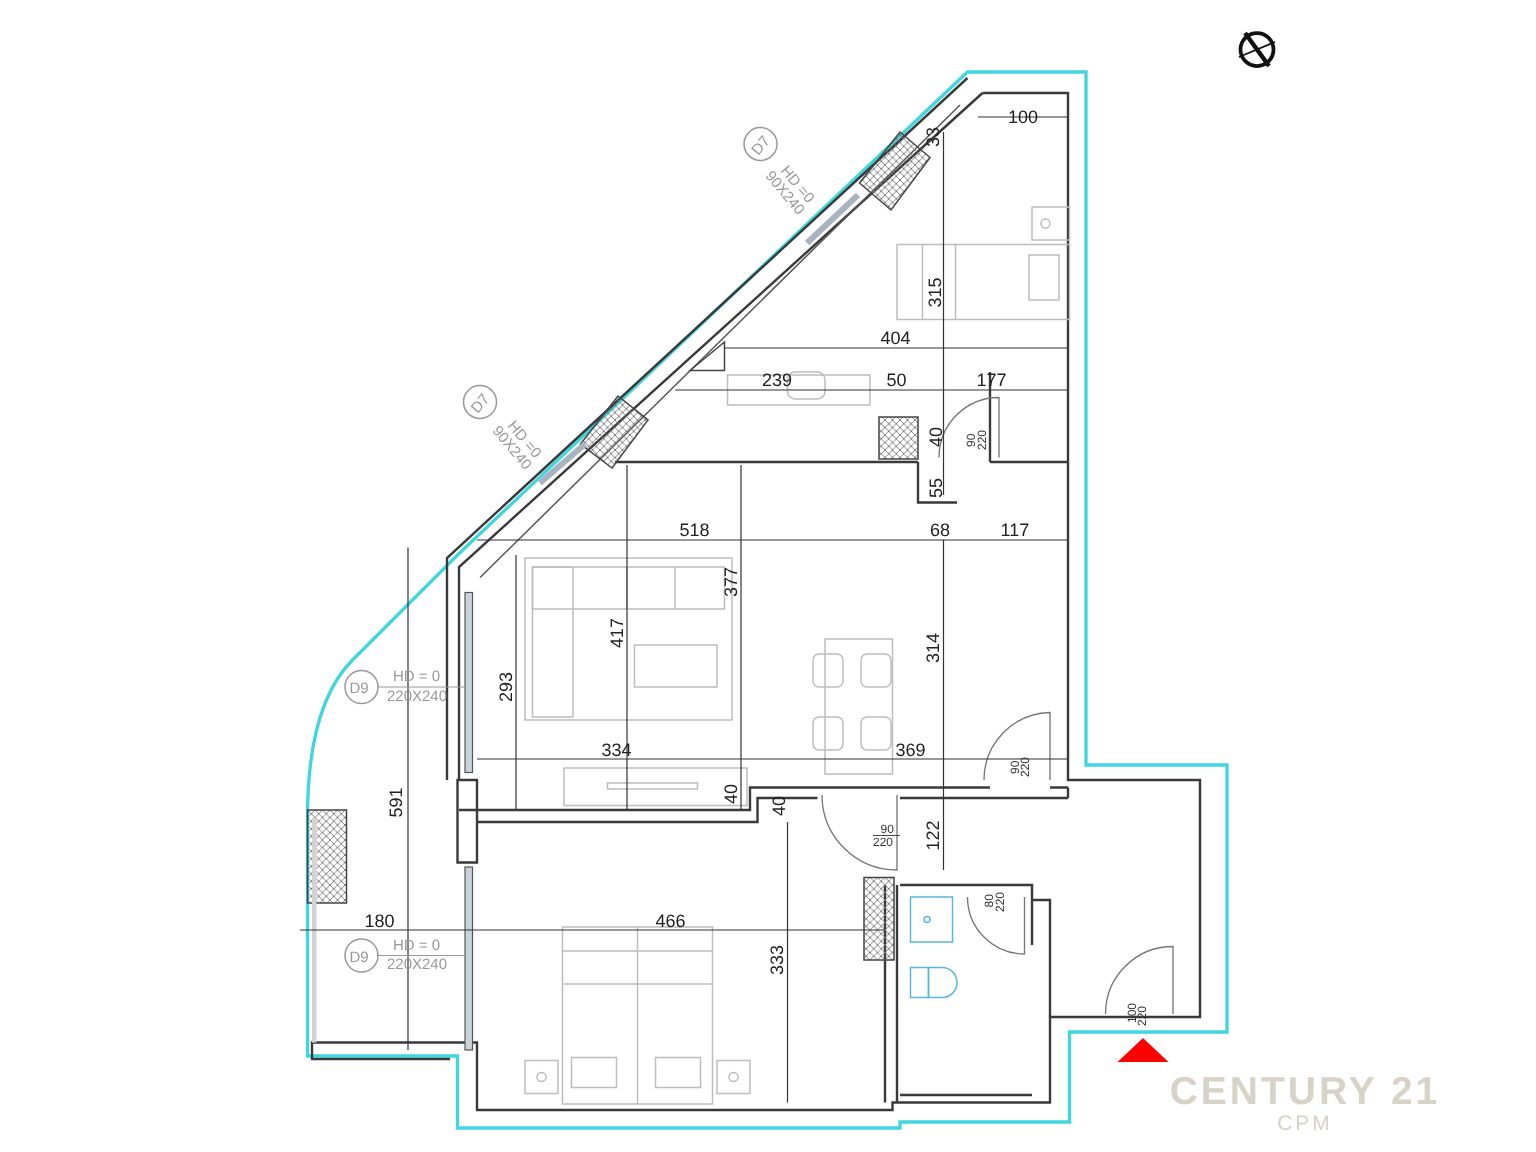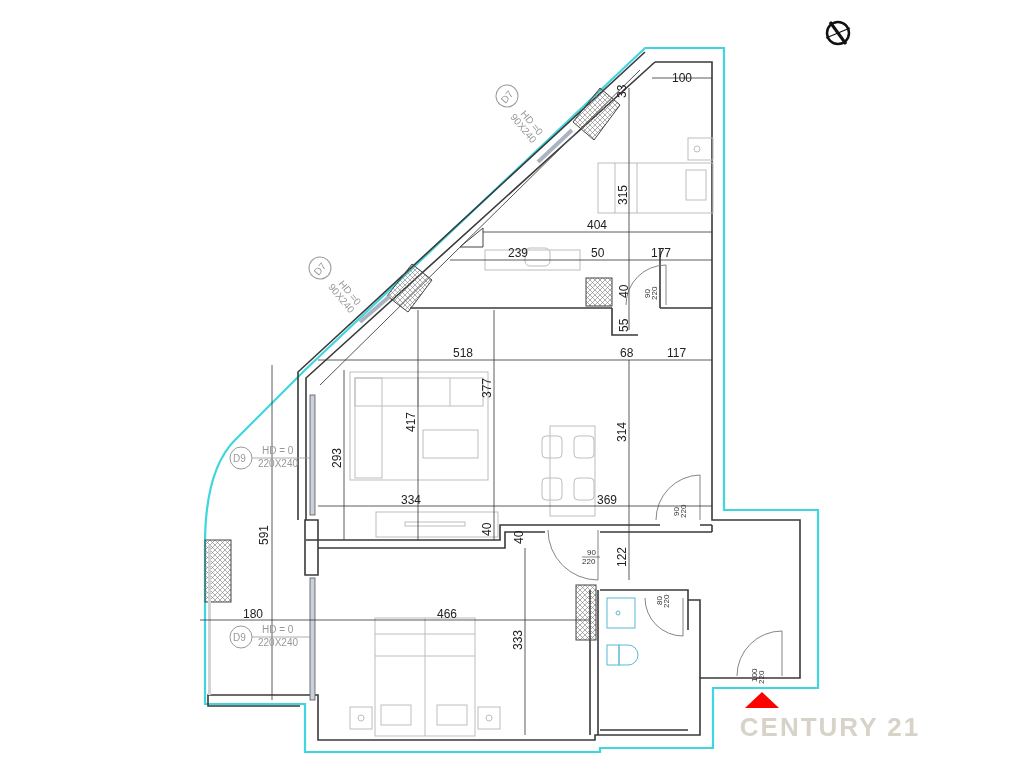--- a/index.html
+++ b/index.html
@@ -10,21 +10,21 @@
     .outline { fill: none; stroke: #3fd6df; stroke-width: 2.2; }
     .dim { stroke: #333; stroke-width: 0.8; fill: none; }
     .dimtxt { font-family: "Liberation Sans", sans-serif; font-size: 12px; fill: #222; }
     .smalltxt { font-family: "Liberation Sans", sans-serif; font-size: 8px; fill: #333; }
     .furn { fill: none; stroke: #bdbdbd; stroke-width: 1; }
     .tag { font-family: "Liberation Sans", sans-serif; font-size: 10px; fill: #999; }
     .tagcircle { fill: #fff; stroke: #999; stroke-width: 1; }
     .door { fill: none; stroke: #777; stroke-width: 0.9; }
     .glass { fill: #c9d2dc; stroke: #555; stroke-width: 0.8; }
     .sanit { fill: none; stroke: #59b9d6; stroke-width: 1; }
-    .logo { position: absolute; left: 730px; top: 712px; width: 200px; text-align: center; color: #d8d3c8; }
+    .logo { position: absolute; left: 770px; top: 712px; width: 200px; text-align: center; color: #d8d3c8; }
     .logo .brand { font-size: 26px; letter-spacing: 2px; font-weight: bold; }
     .logo .sub { font-size: 14px; letter-spacing: 2px; margin-top: -3px; }
   </style>
 </head>
 <body>
 
 <svg width="1024" height="768" viewBox="0 0 1024 768">
   <defs>
     <pattern id="hatch" width="5" height="5" patternUnits="userSpaceOnUse">
       <path d="M0,0 L5,5 M5,0 L0,5" stroke="#777" stroke-width="0.6"></path>
@@ -230,13 +230,14 @@
     <circle class="tagcircle" cx="241" cy="637" r="11"></circle>
     <text class="tag" x="233" y="641">D9</text>
     <line x1="252" y1="637" x2="310" y2="637" stroke="#999" stroke-width="0.8"></line>
     <text class="tag" x="262" y="633">HD = 0</text>
     <text class="tag" x="258" y="646">220X240</text>
   </g>
 </svg>
 
 <div class="logo">
   <div class="brand">CENTURY 21</div>
+  <div class="sub">CPM</div>
 </div>
 
 </body></html>

